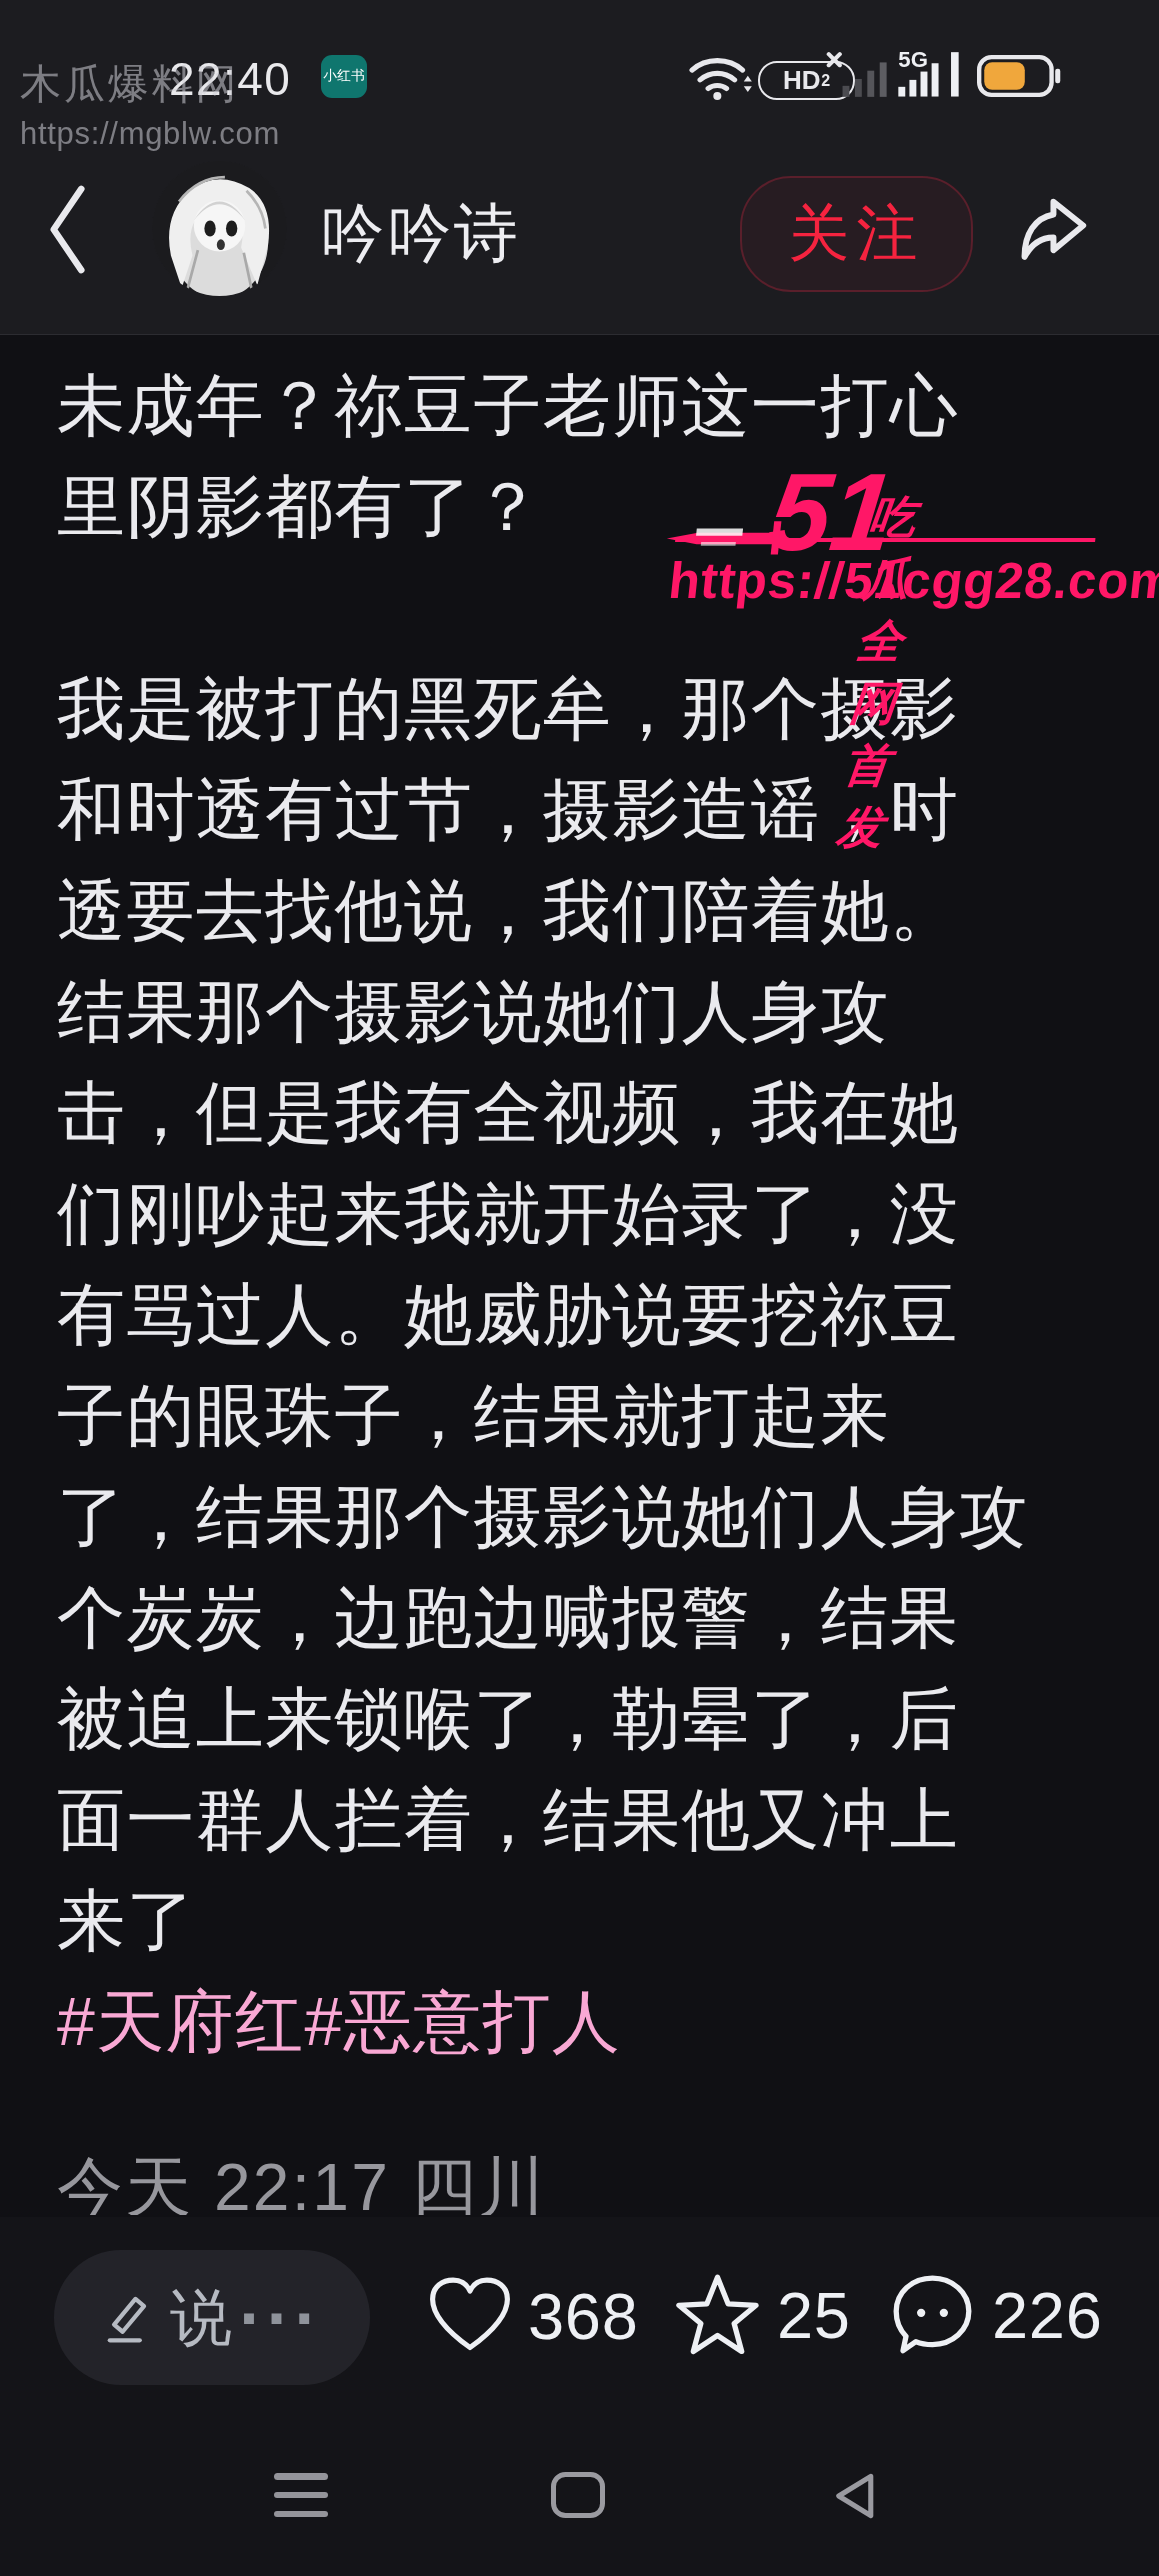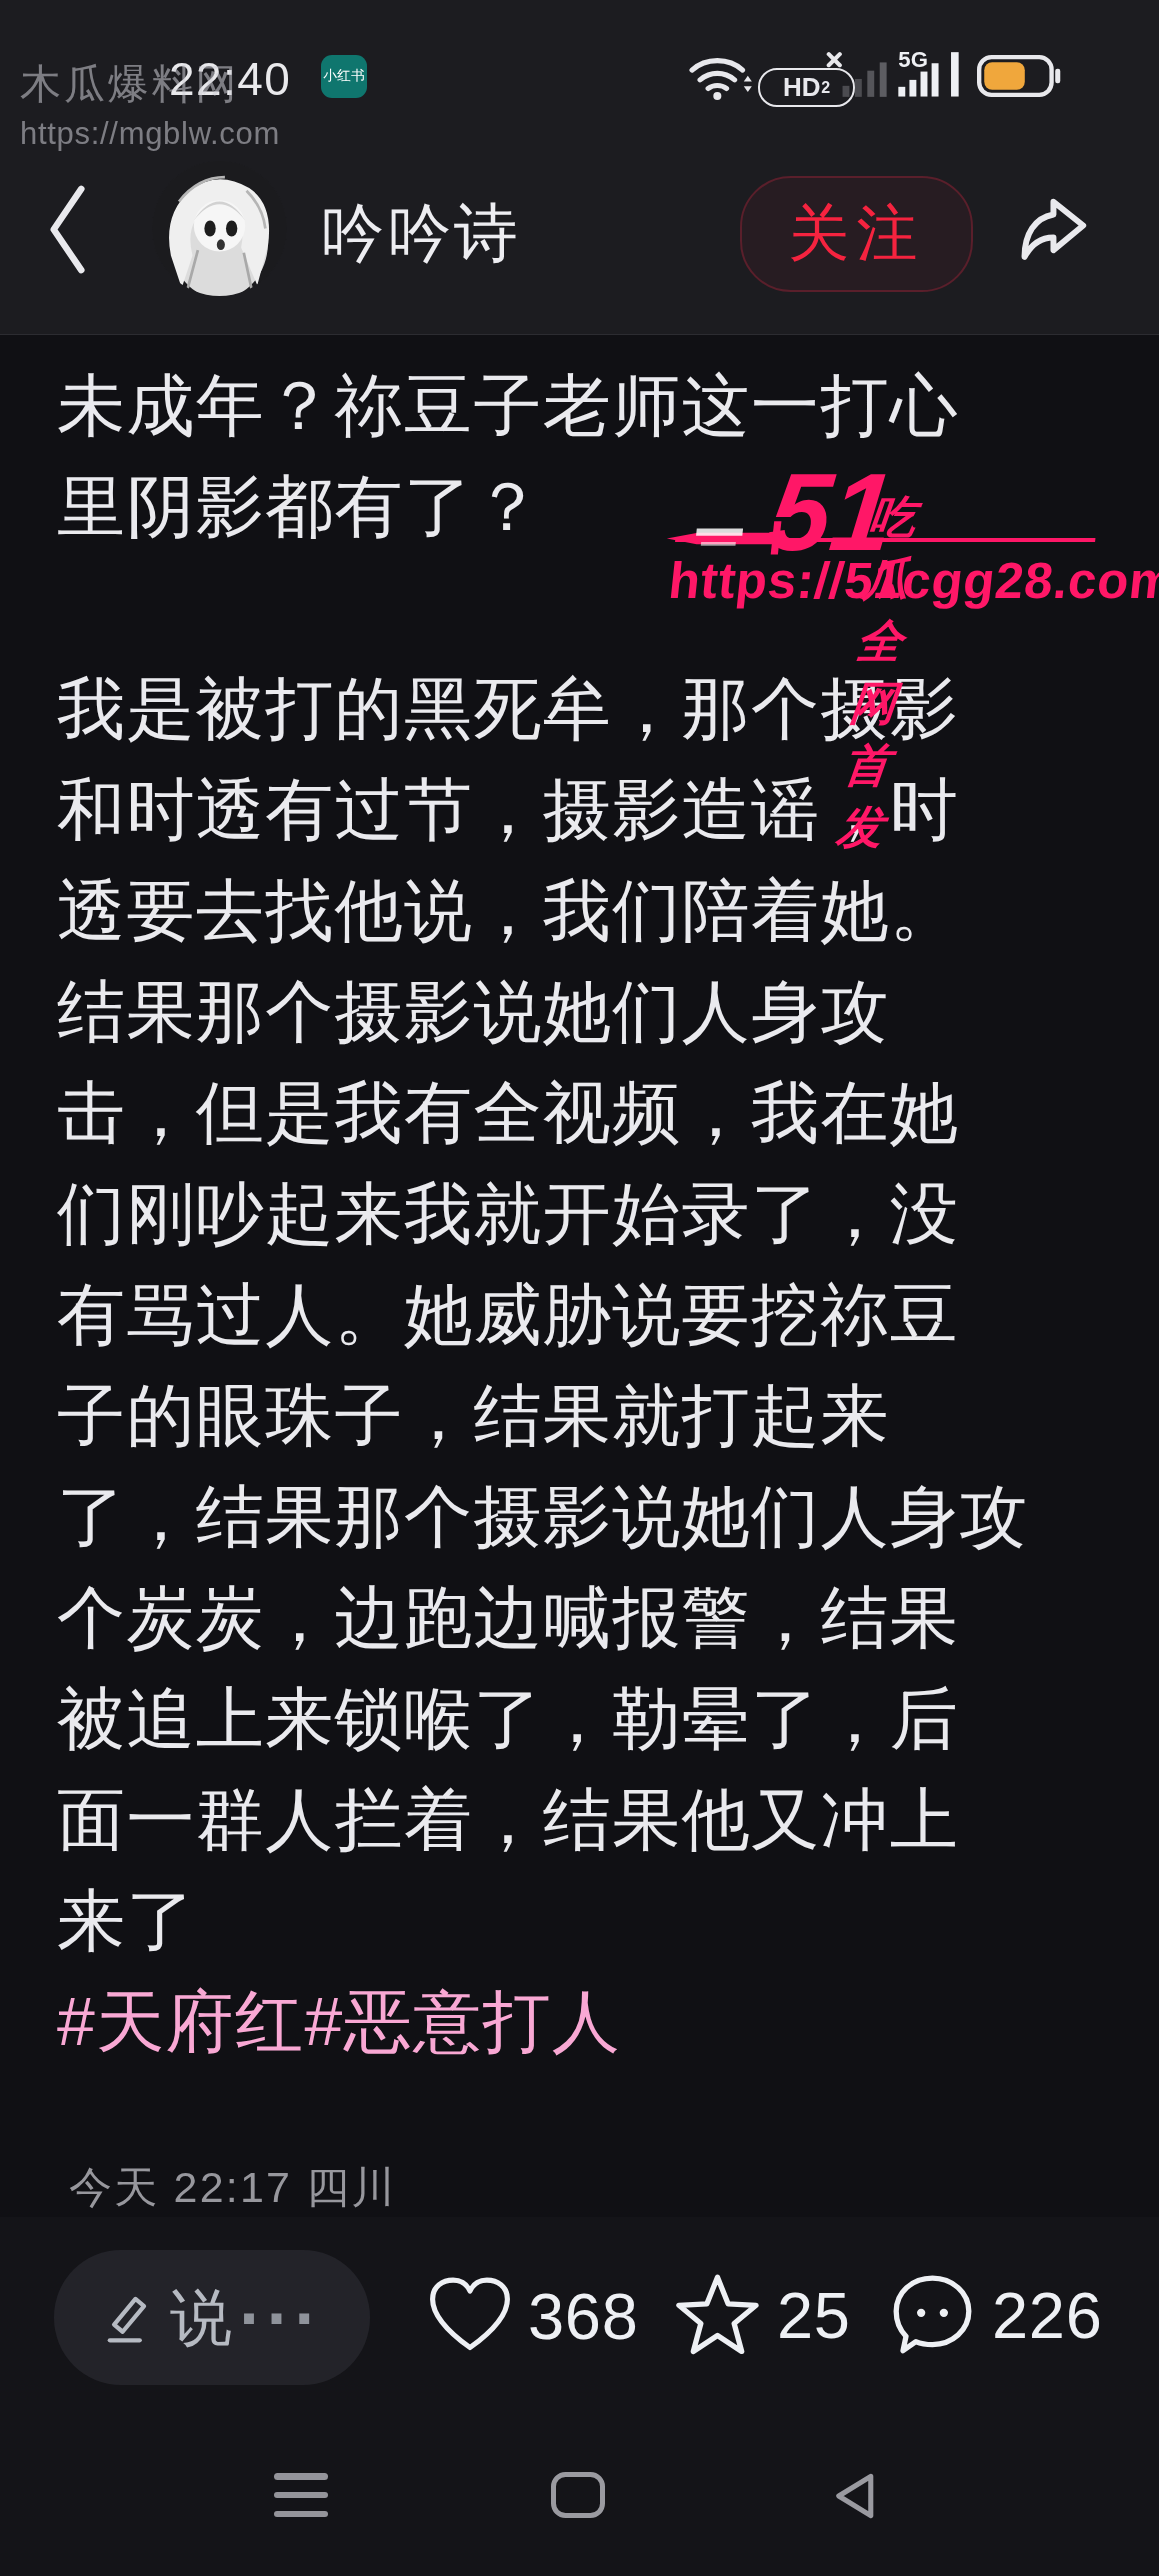--- a/index.html
+++ b/index.html
@@ -7,21 +7,21 @@
           font-family:"Liberation Sans",sans-serif;-webkit-font-smoothing:antialiased;}
 
   
   .topbar{position:absolute;top:0;left:0;width:1159px;height:335px;background:#1c1c20;
           border-bottom:1.4px solid #2c2c31;box-sizing:border-box;}
   .time{position:absolute;left:169px;top:52px;font-size:46px;color:#e9e9ec;letter-spacing:1.4px;}
   .appbadge{position:absolute;left:321px;top:55px;width:46px;height:43px;border-radius:11px;
             background:#0f766e;color:#fff;font-size:13.8px;display:flex;align-items:center;
             justify-content:center;text-align:center;line-height:14.5px;overflow:hidden;}
   .sicon{position:absolute;top:52px;}
-  .hd2{position:absolute;left:758px;top:68px;height:35px;border:2.9px solid #e8e8ec;border-radius:19px;
+  .hd2{position:absolute;left:758px;top:61px;height:35px;border:2.9px solid #e8e8ec;border-radius:19px;
        color:#e8e8ec;font-weight:bold;font-size:26px;padding:0 23px;display:flex;align-items:center;}
   .hd2 sub{font-size:16px;margin-left:0.7px;}
   
   .wm-top{position:absolute;left:20px;top:57px;color:rgba(205,205,214,.55);z-index:9;pointer-events:none;}
   .wm-top .l1{font-size:41px;letter-spacing:2.9px;}
   .wm-top .l2{font-size:31px;margin-top:4.3px;letter-spacing:0.7px;}
   .wm51{position:absolute;left:0;top:0;z-index:9;pointer-events:none;transform:skewX(-6deg);}
   .wm51 .big{position:absolute;left:824px;top:448px;font-size:110px;font-weight:bold;font-style:italic;}
   .wm51 .tag{position:absolute;left:924px;top:487px;font-size:46px;font-weight:bold;font-style:italic;letter-spacing:1.4px;}
   .wm51 .rule{position:absolute;left:732px;top:538px;width:420px;height:3.6px;background:#ff1767;}
@@ -34,21 +34,21 @@
           border:2.9px solid #5a1f2b;background:rgba(249,44,69,.05);box-sizing:border-box;
           display:flex;align-items:center;justify-content:center;
           font-size:61px;letter-spacing:7.2px;}
 
   
   .content{position:absolute;top:336px;left:0;width:1159px;height:1879px;background:#101014;
            box-sizing:border-box;padding:19px 32px 0 57px;overflow:hidden;}
   .pline{font-size:68px;line-height:101px;letter-spacing:1.4px;color:#eaeaee;white-space:nowrap;}
   .spacer{height:101px;}
   .htags{font-size:68px;line-height:101px;letter-spacing:1.4px;white-space:nowrap;}
-  .tstamp{margin-top:75px;font-size:43px;line-height:80px;color:#97979d;letter-spacing:2.2px;margin-left:12px;}
+  .tstamp{margin-top:75px;font-size:66px;line-height:80px;color:#97979d;letter-spacing:2.2px;}
 
   
   .botbar{position:absolute;top:2217px;left:0;width:1159px;height:359px;background:#141418;}
   .cpill{position:absolute;left:54px;top:33px;width:316px;height:135px;border-radius:67px;
          background:#232329;display:flex;align-items:center;}
   .cpill .ptxt{font-size:62px;color:#b6bac2;margin-left:16px;}
   .cpill .pdots{font-size:70px;color:#8f939b;letter-spacing:4.3px;margin-left:7.2px;font-weight:bold;}
   .abtn{position:absolute;display:flex;align-items:center;}
   .acount{font-size:65px;color:#eef0f4;margin-left:14px;letter-spacing:0.7px;}
 

